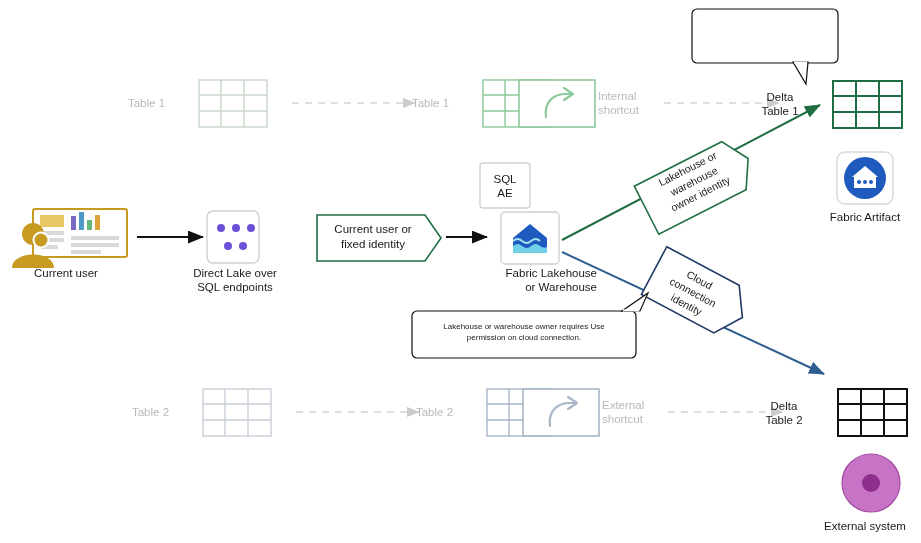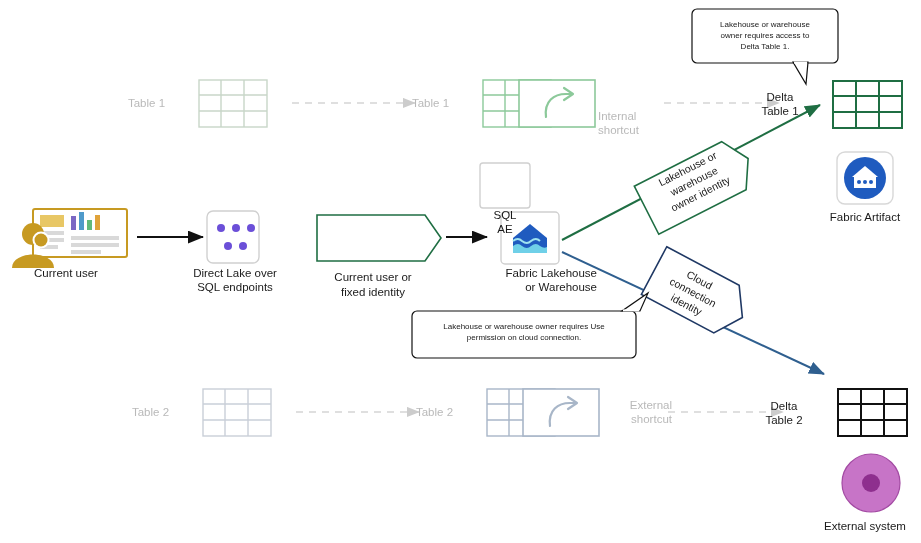--- a/index.html
+++ b/index.html
@@ -59,21 +59,20 @@
     line-height: 1.35;
     white-space: pre-line;
   }
   .sqlae {
     position: absolute;
     font-size: 11.5px;
     color: #1a1a1a;
     line-height: 1.2;
     text-align: center;
     white-space: pre-line;
-    margin-top: 36px;
   }
 </style>
 </head>
 <body>
 
 <div id="canvas">
 
   <svg class="layer" viewBox="0 0 921 543">
     <defs>
       <marker id="arrowBlack" markerWidth="9" markerHeight="9" refX="7.5" refY="3.2" orient="auto">
@@ -238,58 +237,55 @@
 
     <g>
       <rect x="412" y="311" width="224" height="47" rx="5" fill="#ffffff" stroke="#111111" stroke-width="1.2"></rect>
       <path d="M622 311 L640 311 L648 293 Z" fill="#ffffff" stroke="#111111" stroke-width="1.2"></path>
       <line x1="623" y1="310.4" x2="639" y2="310.4" stroke="#ffffff" stroke-width="2"></line>
     </g>
   </svg>
 
   <div class="lbl dim right" style="left:104px; top:96px; width:85px;">Table 1</div>
   <div class="lbl dim right" style="left:388px; top:96px; width:85px;">Table 1</div>
-  <div class="lbl dim" style="left:598px; top:89px; width:70px;margin-top:20px;">Internal
+  <div class="lbl dim" style="left:598px; top:89px; width:70px;">Internal
 shortcut</div>
   <div class="lbl right" style="left:736px; top:90px; width:88px; color:#1a1a1a;">Delta
 Table 1</div>
 
   <div class="lbl dim2 right" style="left:108px; top:405px; width:85px;">Table 2</div>
   <div class="lbl dim2 right" style="left:392px; top:405px; width:85px;">Table 2</div>
-  <div class="lbl dim2" style="left:602px; top:398px; width:70px;text-align:right;">External
+  <div class="lbl dim2" style="left:602px; top:398px; width:70px;">External
 shortcut</div>
   <div class="lbl right" style="left:740px; top:399px; width:88px; color:#1a1a1a;">Delta
 Table 2</div>
 
   <div class="lbl center" style="left:0px; top:266px; width:132px; color:#1a1a1a;">Current user</div>
 
   <div class="lbl center" style="left:168px; top:266px; width:134px; color:#1a1a1a;">Direct Lake over
 SQL endpoints</div>
 
   <div class="sqlae" style="left:480px; top:173px; width:50px;">SQL
 AE</div>
 
   <div class="lbl center" style="left:463px; top:266px; width:134px; color:#1a1a1a;text-align:right;">Fabric Lakehouse
 or Warehouse</div>
 
   <div class="lbl center" style="left:805px; top:210px; width:120px; color:#1a1a1a;">Fabric Artifact</div>
 
   <div class="lbl center" style="left:805px; top:519px; width:120px; color:#1a1a1a;">External system</div>
 
-  <div class="chev-text" style="left:317px; top:222px; width:112px;margin-top:48px;">Current user or
+  <div class="chev-text" style="left:317px; top:222px; width:112px;">Current user or
 fixed identity</div>
 
   <div class="rot-text" style="left:636px; top:160px; width:116px; transform:rotate(-27deg); transform-origin:center center;">Lakehouse or
 warehouse
 owner identity</div>
 
   <div class="rot-text" style="left:650px; top:271px; width:86px; transform:rotate(28deg); transform-origin:center center;">Cloud
 connection
 identity</div>
 
-  <div class="callout-text" style="left:698px; top:20px; width:134px;">Lakehouse  or warehouse
-owner requires  access to
-Delta Table 1.</div>
 
   <div class="callout-text" style="left:418px; top:322px; width:212px;">Lakehouse  or warehouse owner requires Use
 permission on cloud connection.</div>
 
 </div>
 
 </body></html>

